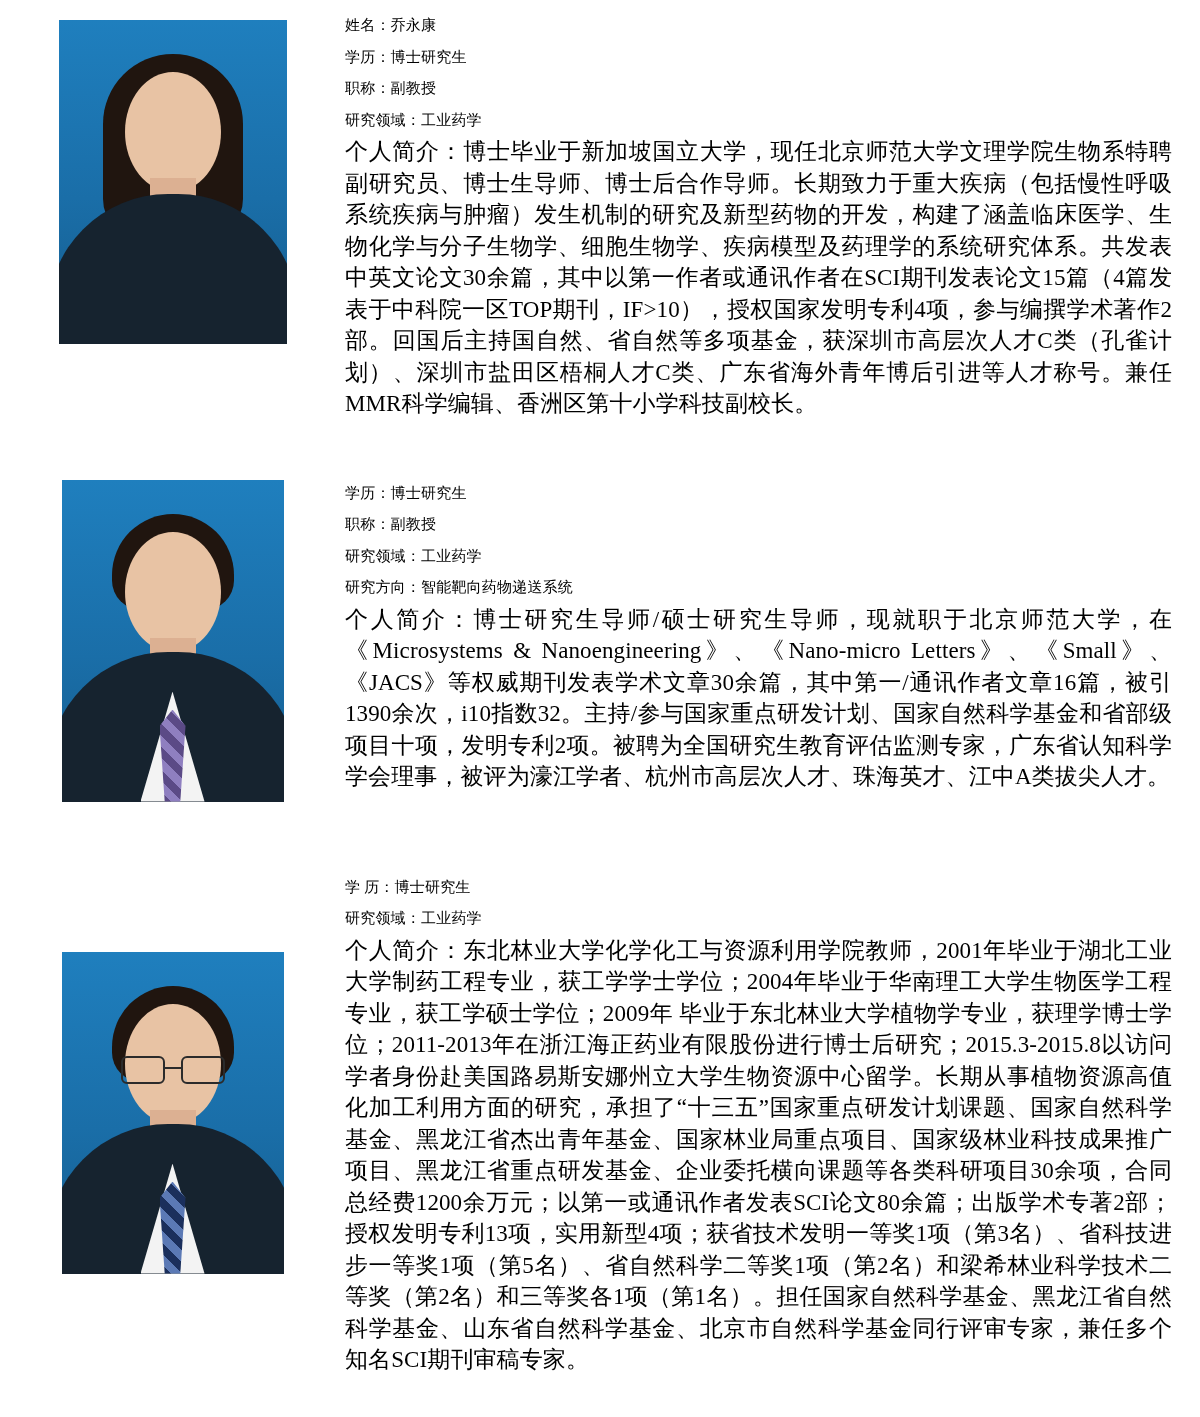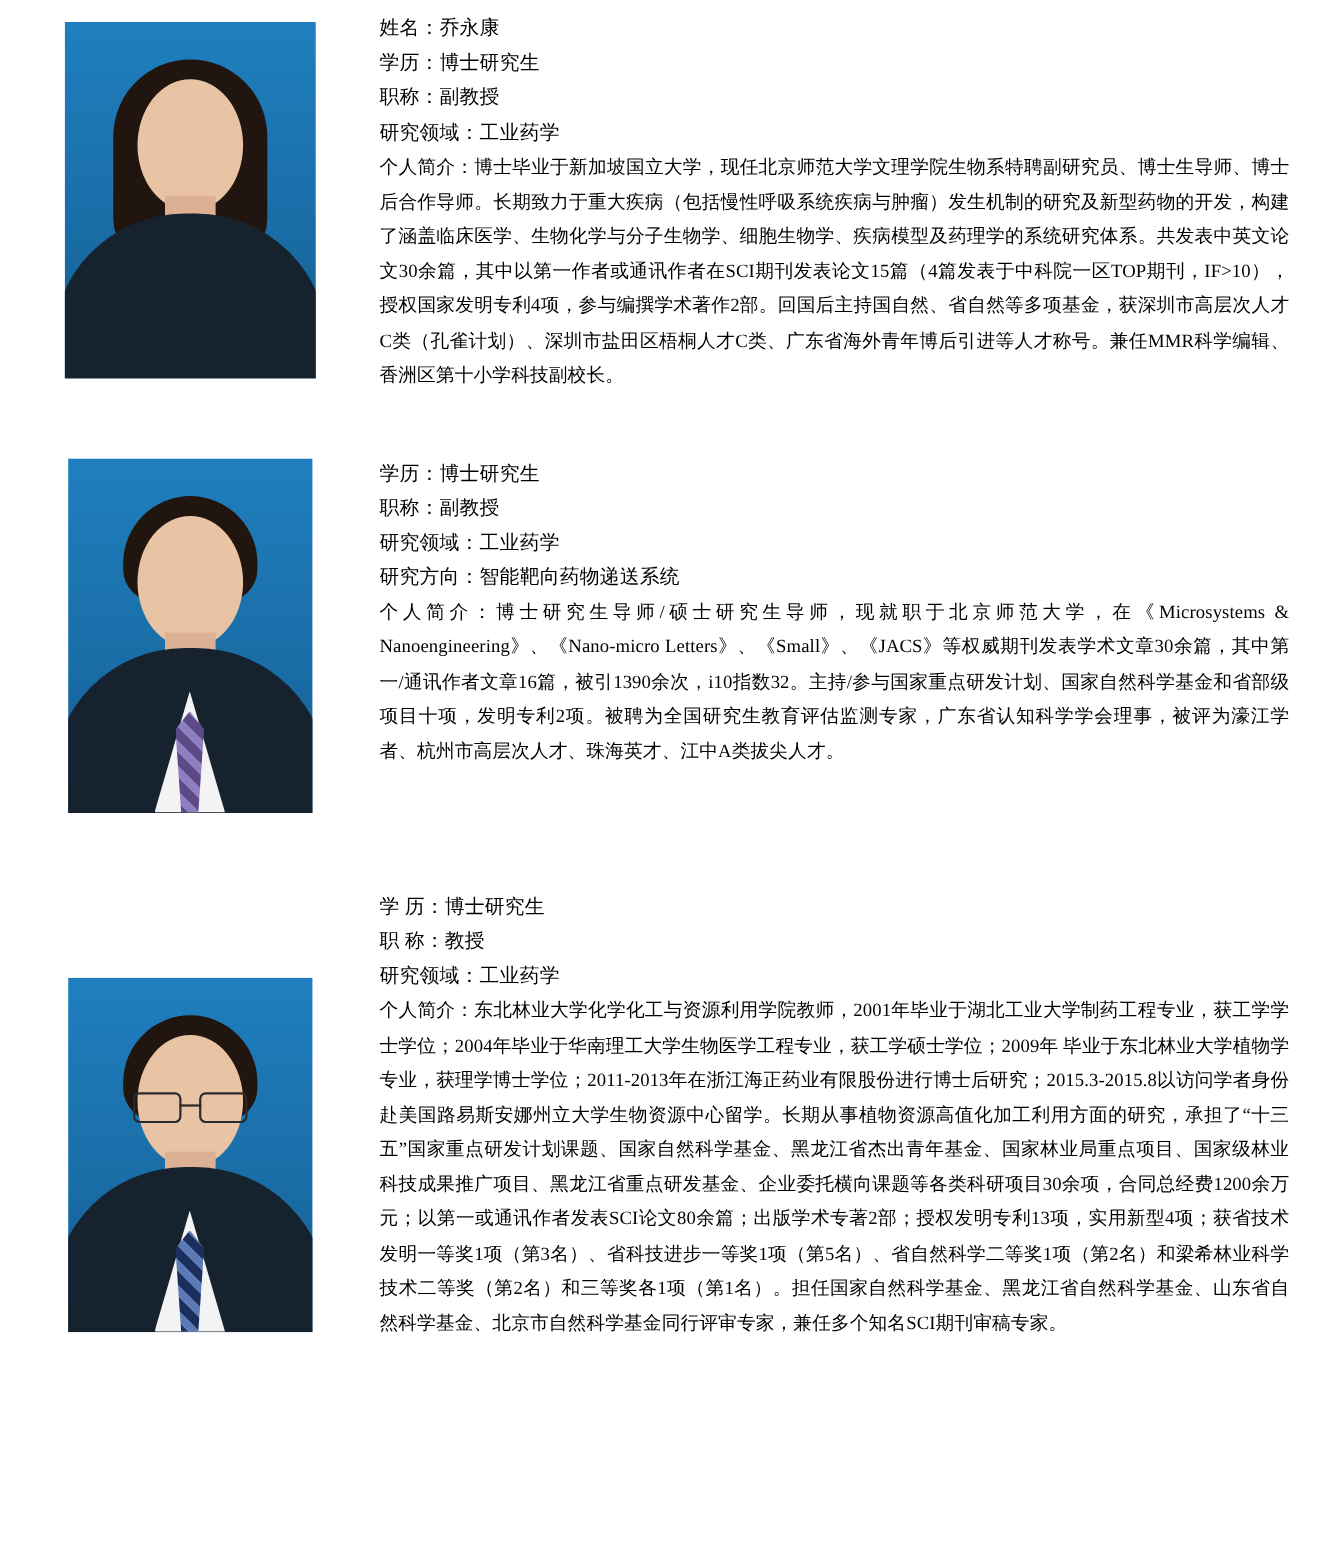--- a/index.html
+++ b/index.html
@@ -137,26 +137,26 @@
     content: "";
     position: absolute;
     left: 42px;
     top: 11px;
     width: 20px;
     height: 2px;
     background: #2b2b2b;
   }
 
   .line {
-    font-size: 18px;
+    font-size: 15px;
     line-height: 31.5px;
     letter-spacing: 0.2px;
   }
   .bio {
-    font-size: 17px;
+    font-size: 23px;
     line-height: 31.5px;
     text-align: justify;
     text-justify: inter-ideograph;
     letter-spacing: 0.1px;
   }
   .label {
     white-space: nowrap;
   }
   .spacer-1 { height: 58px; }
   .spacer-2 { height: 70px; }
@@ -245,23 +245,20 @@
         <div class="shoulders"></div>
         <div class="shirt"></div>
         <div class="tie blue"></div>
       </div>
     </div>
     <div class="profile-text-col">
       <div class="line">
         <span class="label">学 历：</span><span>博士研究生</span>
       </div>
       <div class="line">
-        <span class="label">职 称：</span><span>教授</span>
-      </div>
-      <div class="line">
         <span class="label">研究领域：</span><span>工业药学</span>
       </div>
       <div class="bio">
         <span class="label">个人简介：</span><span>东北林业大学化学化工与资源利用学院教师，2001年毕业于湖北工业大学制药工程专业，获工学学士学位；2004年毕业于华南理工大学生物医学工程专业，获工学硕士学位；2009年 毕业于东北林业大学植物学专业，获理学博士学位；2011-2013年在浙江海正药业有限股份进行博士后研究；2015.3-2015.8以访问学者身份赴美国路易斯安娜州立大学生物资源中心留学。长期从事植物资源高值化加工利用方面的研究，承担了“十三五”国家重点研发计划课题、国家自然科学基金、黑龙江省杰出青年基金、国家林业局重点项目、国家级林业科技成果推广项目、黑龙江省重点研发基金、企业委托横向课题等各类科研项目30余项，合同总经费1200余万元；以第一或通讯作者发表SCI论文80余篇；出版学术专著2部；授权发明专利13项，实用新型4项；获省技术发明一等奖1项（第3名）、省科技进步一等奖1项（第5名）、省自然科学二等奖1项（第2名）和梁希林业科学技术二等奖（第2名）和三等奖各1项（第1名）。担任国家自然科学基金、黑龙江省自然科学基金、山东省自然科学基金、北京市自然科学基金同行评审专家，兼任多个知名SCI期刊审稿专家。</span>
       </div>
     </div>
   </div>
 
 </div>
 

